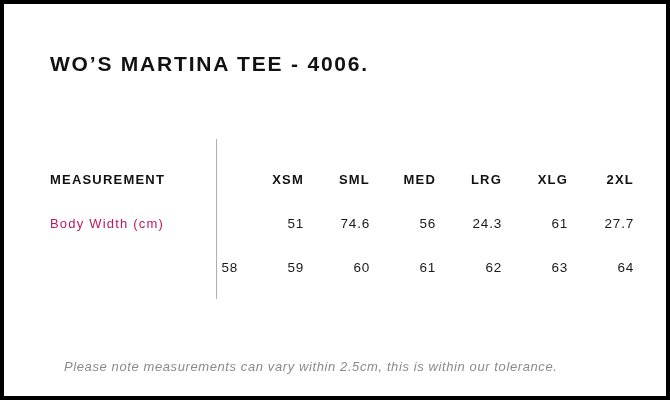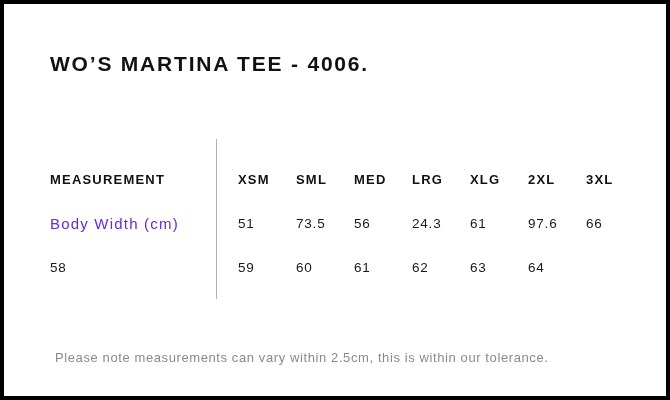--- a/index.html
+++ b/index.html
@@ -35,55 +35,57 @@
     position: absolute;
     left: 46px;
     top: 153px;
     width: 594px;
   }
   .trow {
     display: grid;
     grid-template-columns: 188px repeat(7, 58px);
     height: 44px;
     align-items: center;
+    gap: 8px;
   }
   .cell { white-space: nowrap; }
   .lab { text-align: left; padding-right: 8px; }
-  .num { text-align: left; }
+  .num { text-align: right; }
   .head {
     font-weight: 700;
     font-size: 13px;
     letter-spacing: 1.2px;
     color: #111111;
   }
   .rowlab {
     font-weight: 400;
-    font-size: 15px;
+    font-size: 13px;
     letter-spacing: 1.2px;
-    color: #6d28d9;
+    color: #be185d;
   }
   .val {
     font-weight: 400;
     font-size: 13.5px;
     letter-spacing: 0.8px;
     color: #1a1a1a;
   }
   .divider {
     position: absolute;
     left: 166px;
     top: -18px;
     width: 1px;
     height: 160px;
     background: #b0b0b0;
   }
   .note {
     position: absolute;
     left: 46px;
     top: 341px;
-    margin: 5px;
+    margin: 14px;
+    font-style: italic;
     font-size: 13px;
     letter-spacing: 0.6px;
     color: #8a8a8a;
     white-space: nowrap;
   }
 </style>
 </head>
 <body>
 
 <div class="frame">
@@ -100,25 +102,25 @@
       <div class="cell num head">MED</div>
       <div class="cell num head">LRG</div>
       <div class="cell num head">XLG</div>
       <div class="cell num head">2XL</div>
       <div class="cell num head">3XL</div>
     </div>
 
     <div class="trow">
       <div class="cell lab rowlab">Body Width (cm)</div>
       <div class="cell num val">51</div>
-      <div class="cell num val">73.5</div>
+      <div class="cell num val">74.6</div>
       <div class="cell num val">56</div>
       <div class="cell num val">24.3</div>
       <div class="cell num val">61</div>
-      <div class="cell num val">97.6</div>
+      <div class="cell num val">27.7</div>
       <div class="cell num val">66</div>
     </div>
 
     <div class="trow">
       <div class="cell num val">58</div>
       <div class="cell num val">59</div>
       <div class="cell num val">60</div>
       <div class="cell num val">61</div>
       <div class="cell num val">62</div>
       <div class="cell num val">63</div>

